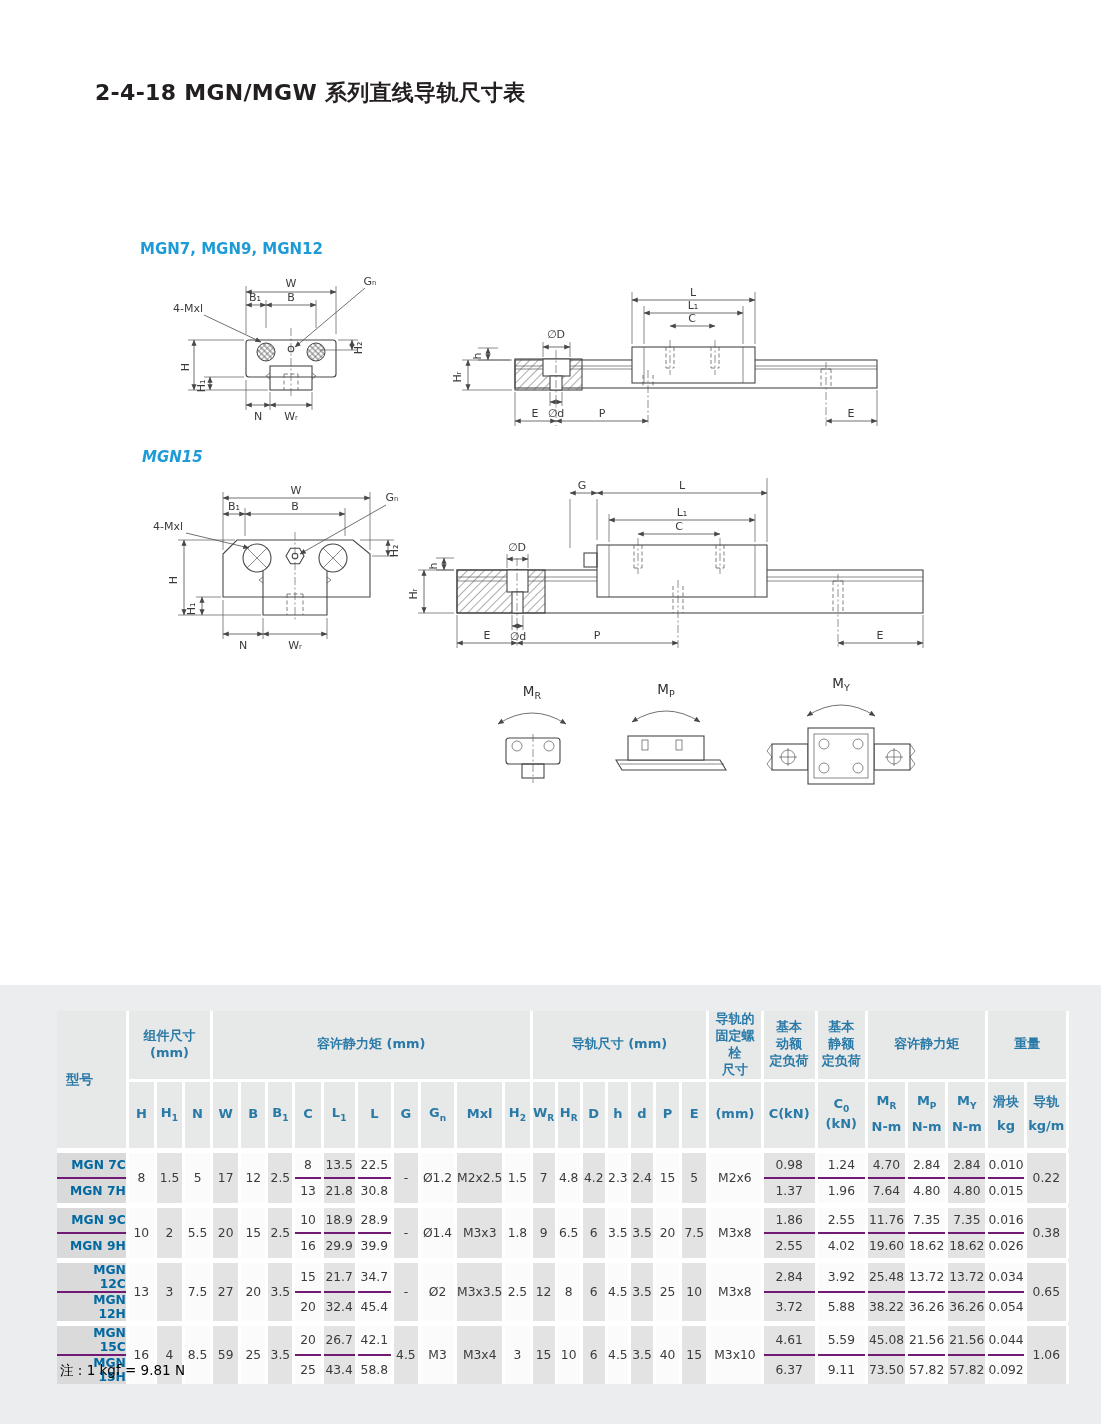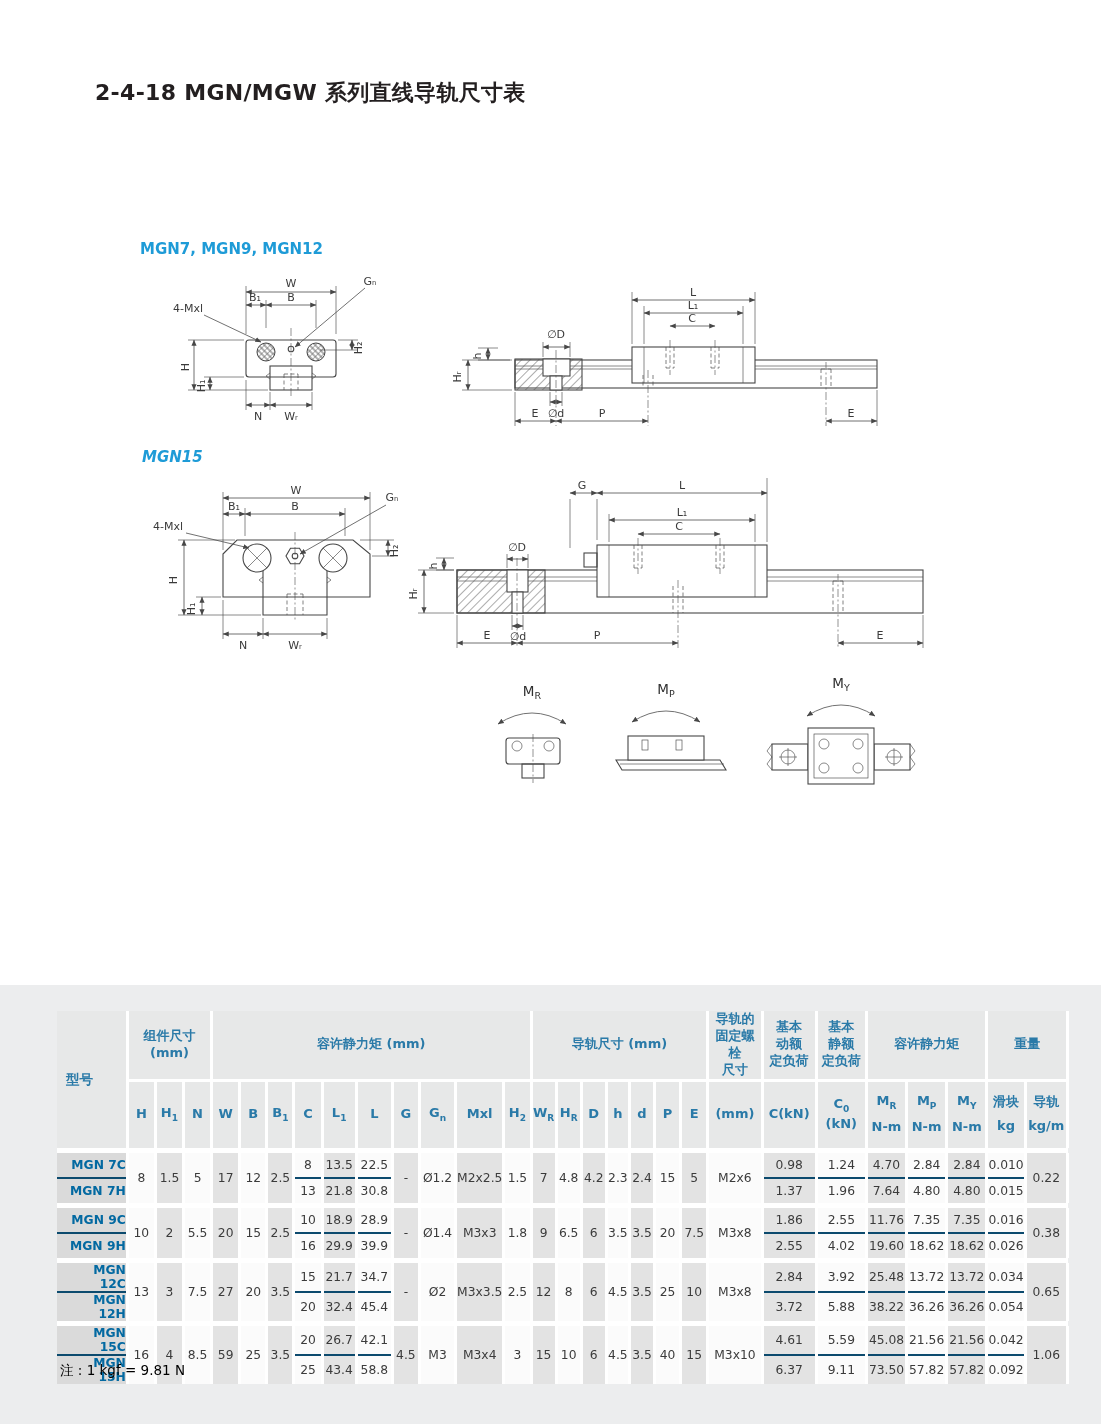--- a/index.html
+++ b/index.html
@@ -28,21 +28,21 @@
       border-right:3px solid #fff;font-weight:normal;}
   table.spec thead th{background:#e7e8e8;color:#2a7aa8;font-weight:bold;font-size:13px;line-height:1.3;}
   table.spec tr.h1 th{height:64px;}
   table.spec tr.h2 th{height:66px;border-top:3px solid #fff;}
   table.spec th.model{text-align:left;padding-left:9px;font-size:13.5px;}
   table.spec sub{font-size:9px;}
   table.spec .u2{margin-top:7px;}
   table.spec tbody td{background:#fbfbfb;font-size:12.3px;height:24px;color:#3b3b3b;}
   table.spec tbody td.g{background:#e3e3e3;}
   table.spec tbody td.model{background:#dadada;text-align:right;padding-left:12px;font-weight:bold;font-size:12.3px;color:#0369a1;}
-  table.spec tr.second td{border-top:2px solid #0c4a6e;}
+  table.spec tr.second td{border-top:2px solid #701a75;}
   table.spec tr.gap td{height:5px;background:#fff;border:none;padding:0;}
   .note{position:absolute;left:60px;top:377px;font-size:13.5px;color:#000000;}
 </style>
 </head>
 <body>
 
 <div class="page">
 
   <div class="title">2-4-18 MGN/MGW 系列直线导轨尺寸表</div>
 
@@ -600,21 +600,21 @@
             <td rowspan="2">4.5</td>
             <td rowspan="2" class="g">3.5</td>
             <td rowspan="2">40</td>
             <td rowspan="2" class="g">15</td>
             <td rowspan="2">M3x10</td>
             <td class="g">4.61</td>
             <td>5.59</td>
             <td class="g">45.08</td>
             <td>21.56</td>
             <td class="g">21.56</td>
-            <td>0.042</td>
+            <td>0.044</td>
             <td rowspan="2" class="g">1.06</td>
           </tr>
           <tr class="second">
             <td class="model">MGN 15H</td>
             <td>25</td>
             <td class="g">43.4</td>
             <td>58.8</td>
             <td class="g">6.37</td>
             <td>9.11</td>
             <td class="g">73.50</td>

